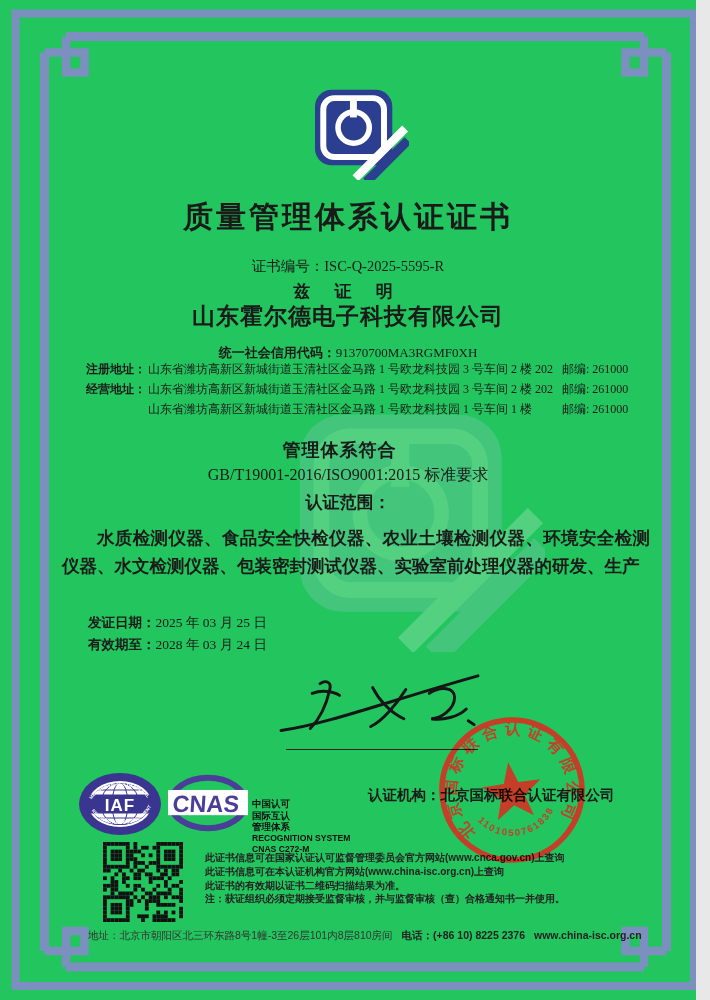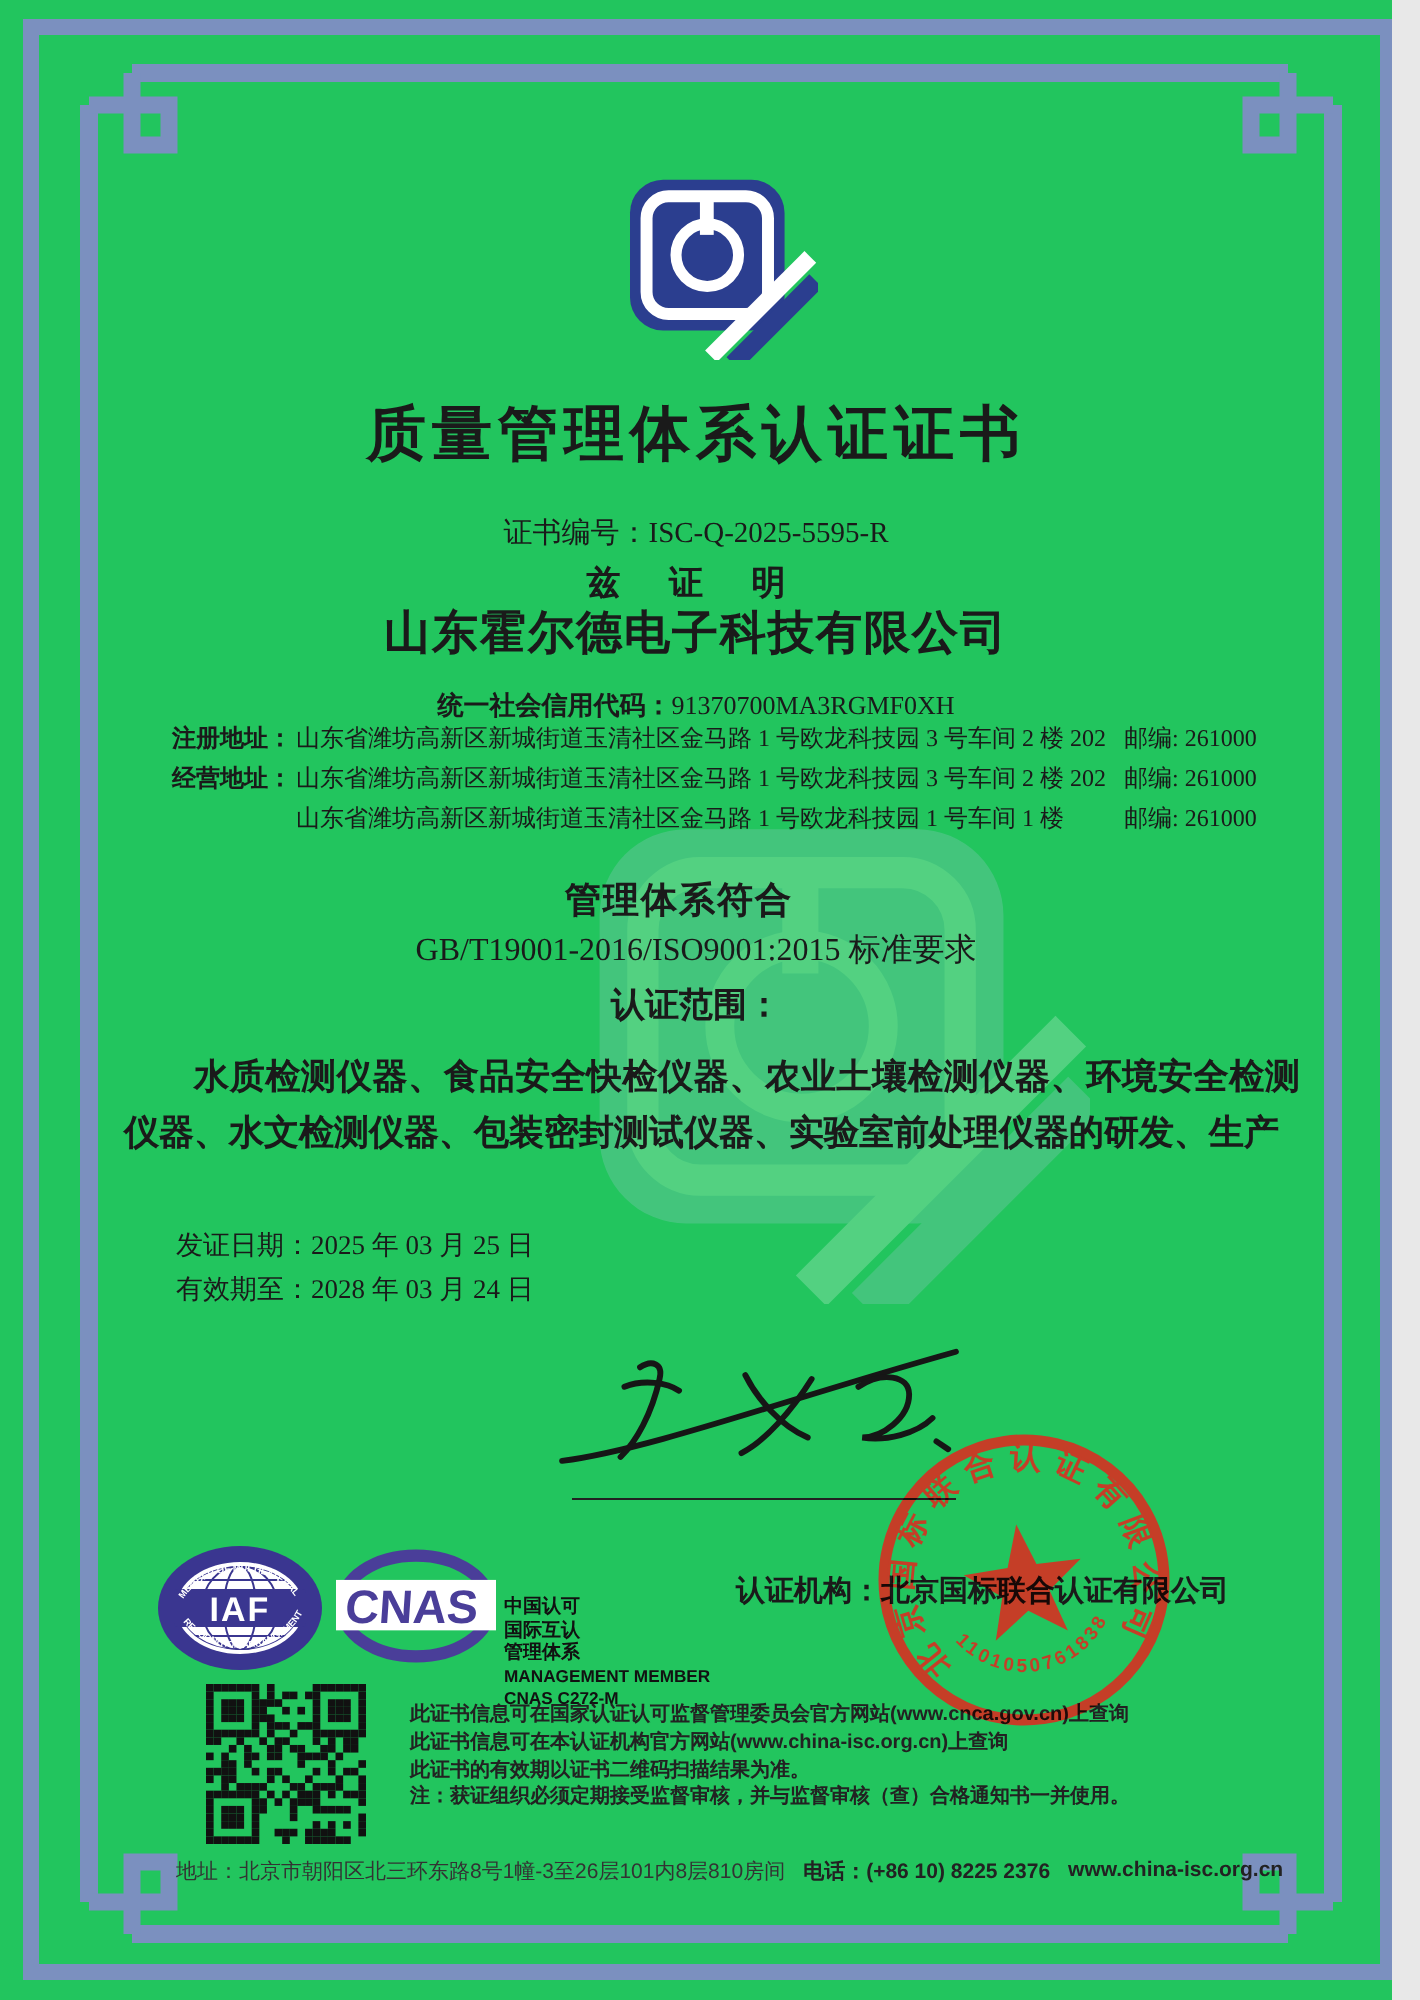--- a/index.html
+++ b/index.html
@@ -27,21 +27,21 @@
   .addr-label { width:62px; font-weight:bold; flex:none; }
   .addr-text { flex:1; white-space:nowrap; }
   .addr-postal { flex:none; width:76px; text-align:left; }
 
   .sys-heading { left:0; right:17px; top:438px; text-align:center; font-size:18px; font-weight:bold; letter-spacing:1px; }
   .standard { left:0; right:0; top:465px; text-align:center; font-size:16px; }
   .scope-label { left:0; right:0; top:491px; text-align:center; font-size:17px; font-weight:bold; }
   .scope { left:62px; top:524px; width:588px; font-size:17.5px; font-weight:bold; line-height:28px; text-indent:2em; text-align:justify; }
 
   .dates { left:88px; top:612px; font-size:13.5px; line-height:22px; }
-  .dates b { font-weight:normal; }
+  .dates b { font-weight:bold; }
 
   .signature { left:272px; top:670px; }
   .sig-line { left:286px; top:749px; width:192px; border-top:1.5px solid #222; }
   .signer { left:286px; top:753px; width:192px; text-align:center; font-size:11.5px; font-weight:bold; font-family:"Liberation Sans",sans-serif; }
 
   .iaf { left:78px; top:772px; }
   .cnas { left:168px; top:772px; }
   .cnas-text { left:252px; top:798px; font-family:"Liberation Sans",sans-serif; font-weight:bold; font-size:9.5px; line-height:11.5px; color:#111; }
   .cnas-text .en { font-size:8.6px; }
 
@@ -179,21 +179,21 @@
     <svg class="abs cnas" width="80" height="62" viewBox="0 0 92 68">
       <ellipse cx="46" cy="34" rx="43" ry="29" fill="none" stroke="#4a3e99" stroke-width="7"></ellipse>
       <rect x="-2" y="19" width="96" height="29" fill="#ffffff"></rect>
       <text x="46" y="44" text-anchor="middle" font-family="Liberation Sans, sans-serif" font-size="27" font-weight="bold" fill="#4a3e99" transform="skewX(-4)">CNAS</text>
     </svg>
 
     <div class="abs cnas-text">
       <div>中国认可</div>
       <div>国际互认</div>
       <div>管理体系</div>
-      <div class="en">MANAGEMENT MEMBER</div>
+      <div class="en">RECOGNITION SYSTEM</div>
       <div class="en">CNAS C272-M</div>
     </div>
 
     <div class="abs agency">
       <span>认证机构：</span><span>北京国标联合认证有限公司</span>
     </div>
 
     <svg class="abs seal" width="170" height="170" viewBox="0 0 170 170">
       <g transform="rotate(-8 85 85)">
         <circle cx="85" cy="85" r="70" fill="none" stroke="#dc2b20" stroke-width="5.5"></circle>

